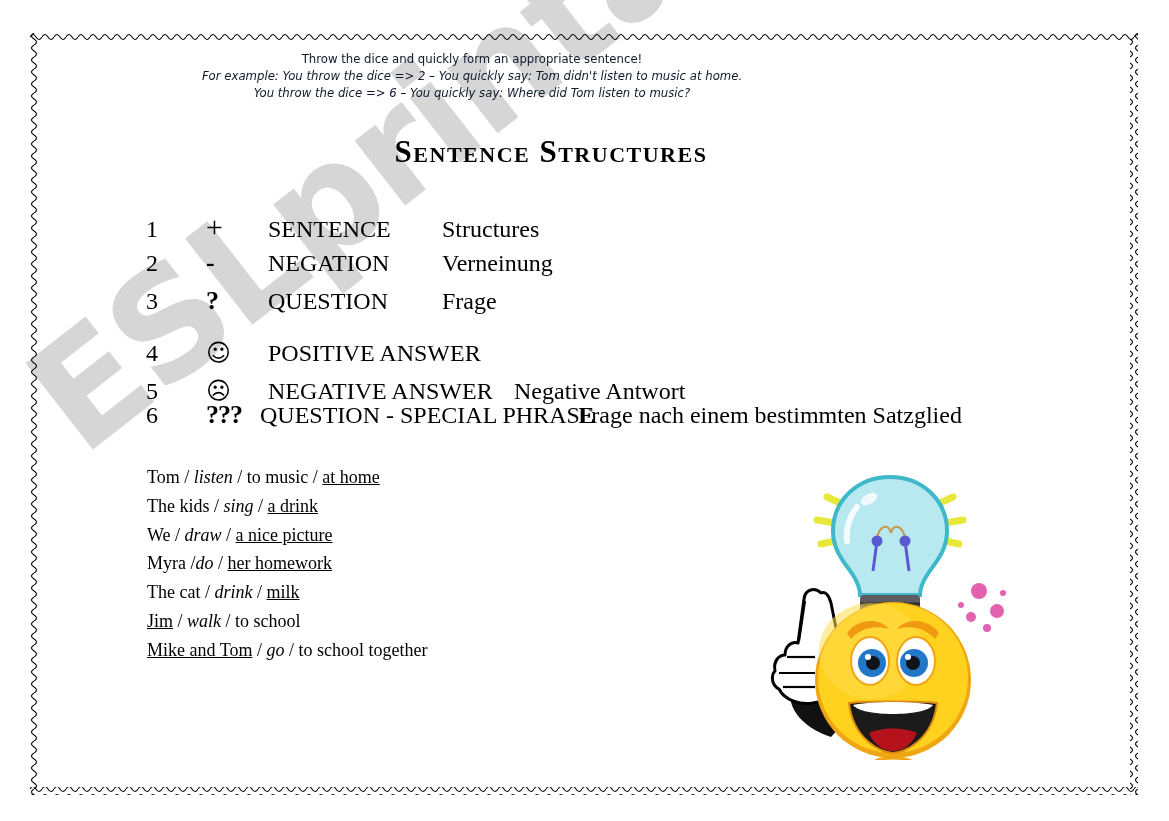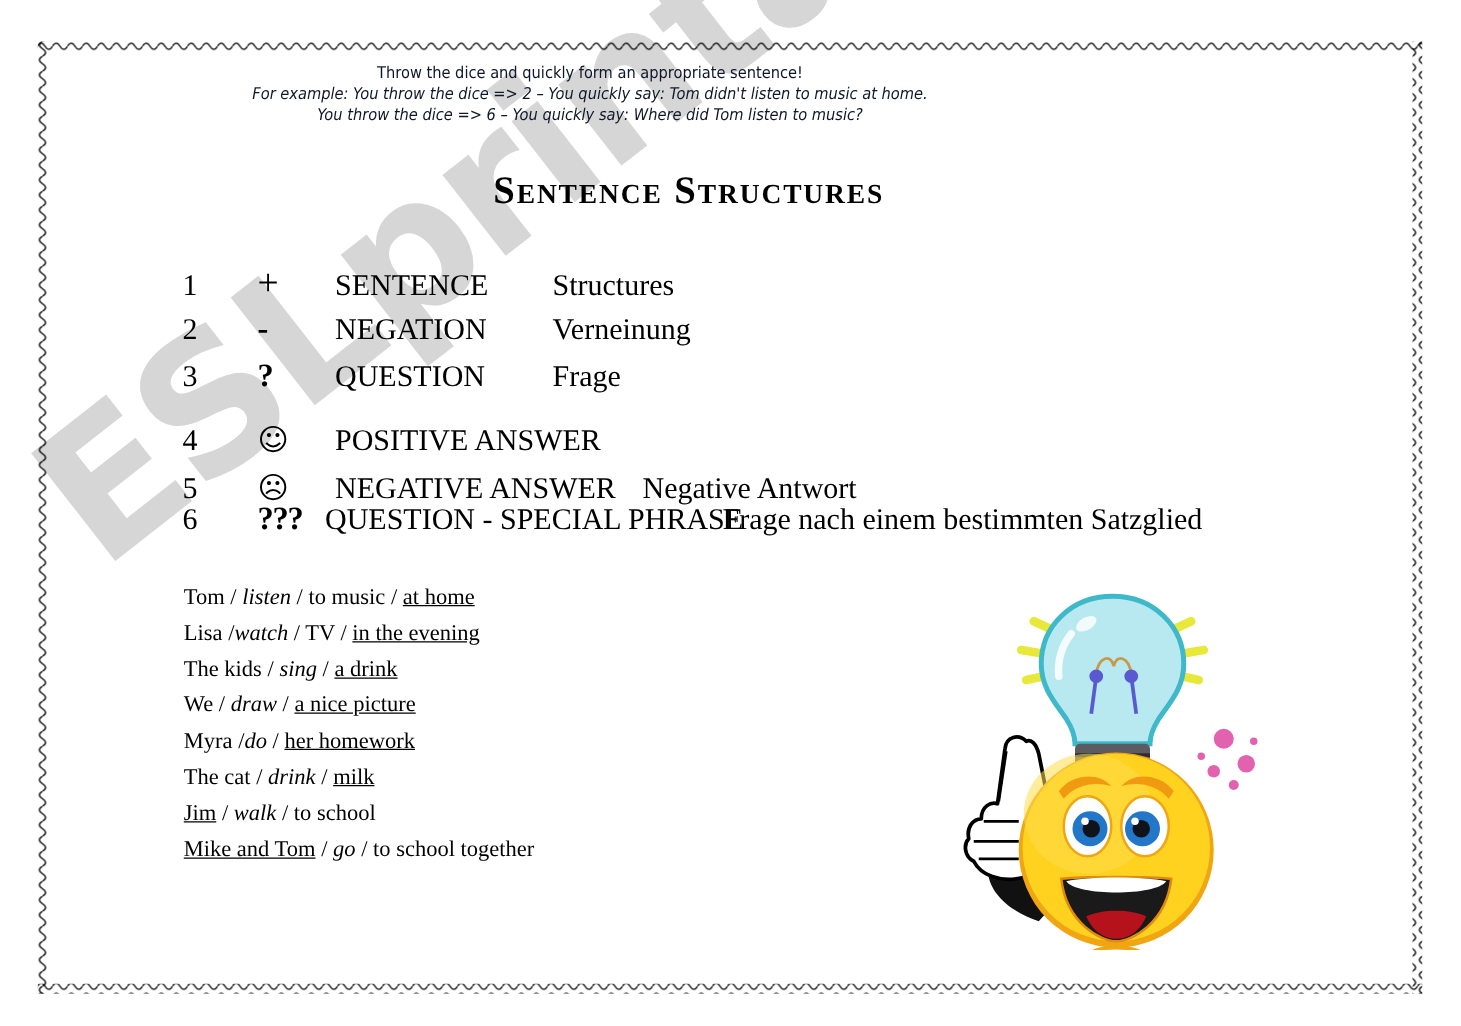--- a/index.html
+++ b/index.html
@@ -226,21 +226,20 @@
         <span class="key-num">6</span>
         <span class="key-sym qmark3">???</span>
         <span class="key-en">QUESTION - SPECIAL PHRASE</span>
         <span class="key-de">Frage nach einem bestimmten Satzglied</span>
       </div>
 
     </div>
 
     <div class="sentences" id="sentence-bank">
         <span class="ln"><span>Tom</span> / <i>listen</i> / <span>to music</span> / <u>at home</u></span>
-        <span class="ln"><span>Lisa</span> /<i>watch</i> / <span>TV</span> / <u>in the evening</u></span>
         <span class="ln"><span>The kids</span> / <i>sing</i> / <u>a drink</u></span>
         <span class="ln"><span>We</span> / <i>draw</i> / <u>a nice picture</u></span>
         <span class="ln"><span>Myra</span> /<i>do</i> / <u>her homework</u></span>
         <span class="ln"><span>The cat</span> / <i>drink</i> / <u>milk</u></span>
         <span class="ln"><u>Jim</u> / <i>walk</i> / <span>to school</span></span>
         <span class="ln"><u>Mike and Tom</u> / <i>go</i> / <span>to school together</span></span>
       </div>
 
     <div class="illus">
       <svg viewBox="0 0 250 295" xmlns="http://www.w3.org/2000/svg">

